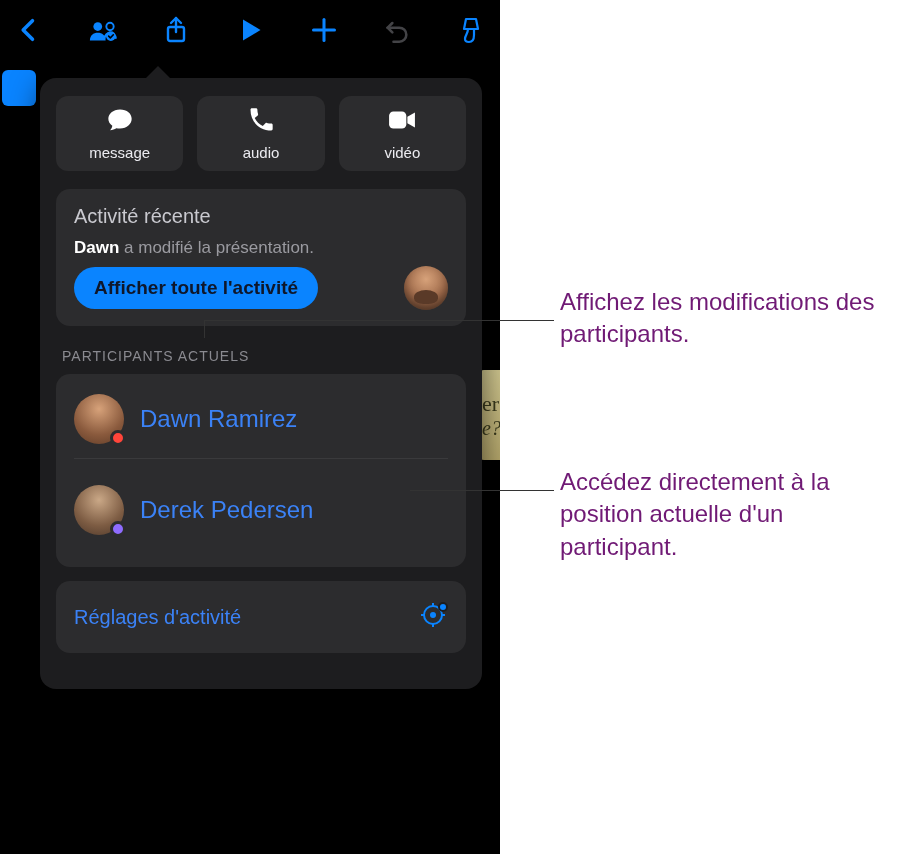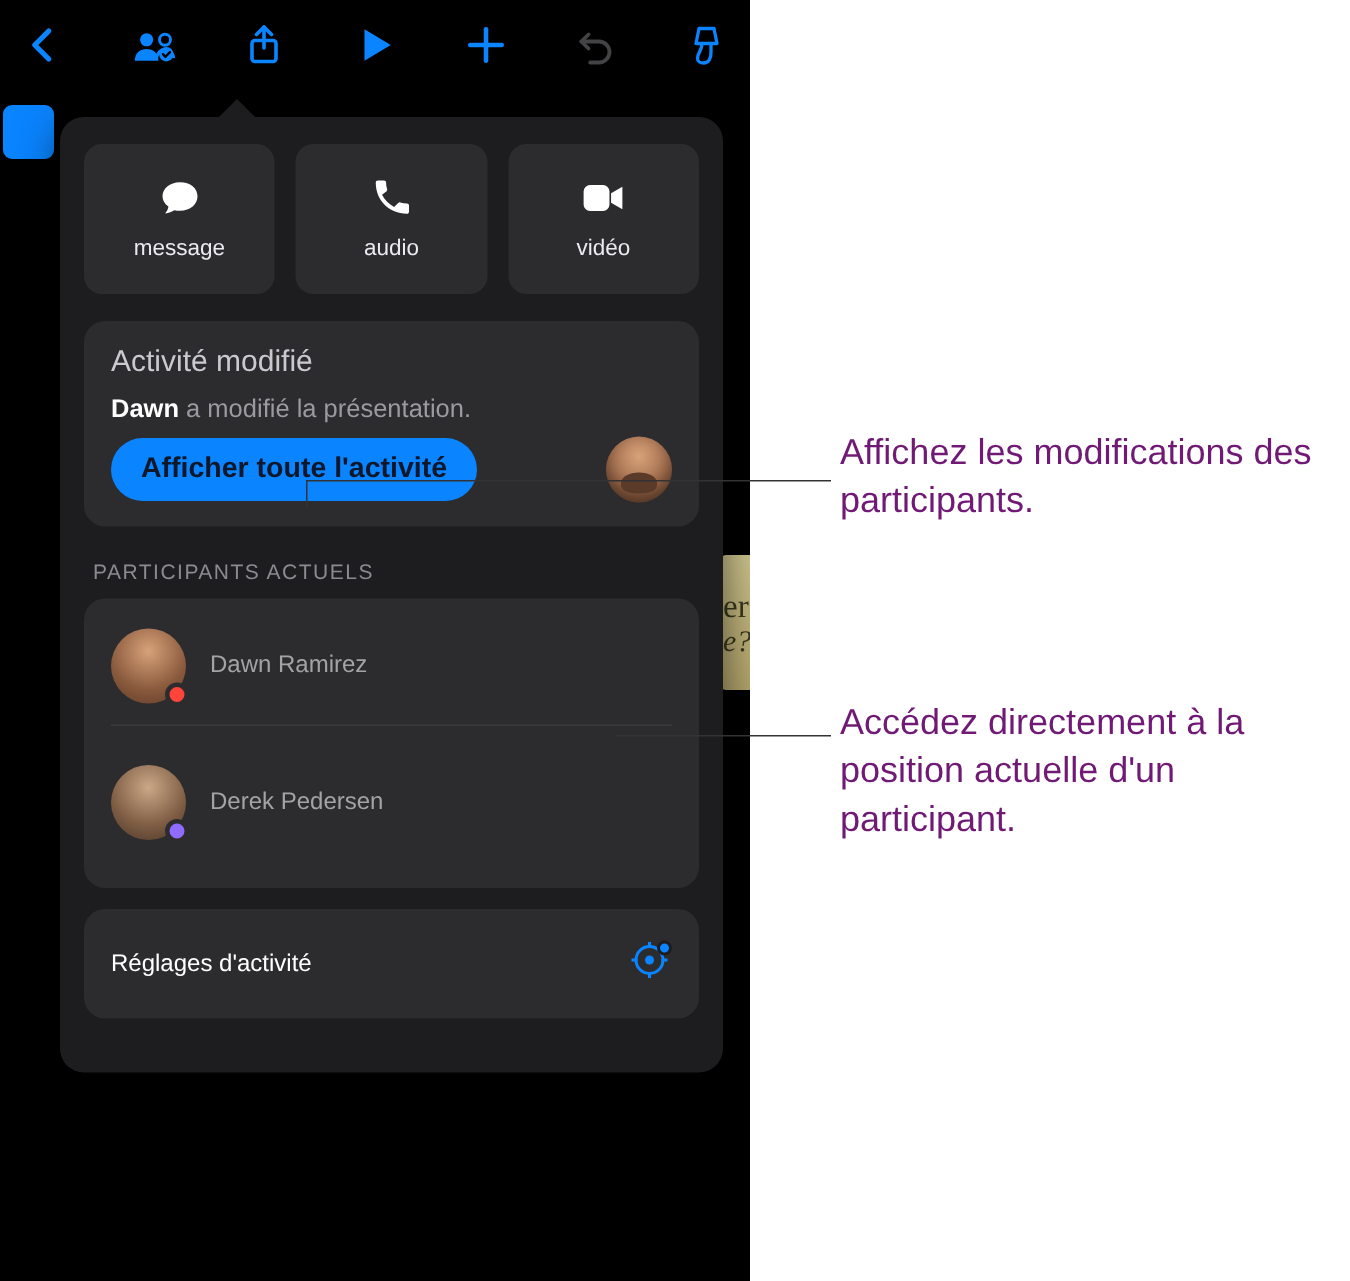--- a/index.html
+++ b/index.html
@@ -72,21 +72,21 @@
     border-left:12px solid transparent;
     border-right:12px solid transparent;
     border-bottom:12px solid #1d1d1f;
   }
 
   .contact-row { display:flex; gap:14px; margin-bottom:18px; }
   .contact-btn {
     flex:1;
     background:#2c2c2e;
     border-radius:12px;
-    height:100px;
+    height:75px;
     display:flex; flex-direction:column; align-items:center; justify-content:center;
     gap:6px;
     color:#fff;
   }
   .contact-btn svg { width:28px; height:28px; fill:#fff; }
   .contact-btn .lbl { font-size:15px; color:#ebebf0; }
 
   .card {
     background:#2c2c2e;
     border-radius:14px;
@@ -140,27 +140,27 @@
   .participant .avatar.alt {
     background: radial-gradient(circle at 50% 30%, #caa887 0%, #7d5c43 60%, #4e382a 100%);
   }
   .participant .dot {
     position:absolute; right:-2px; bottom:-2px;
     width:16px; height:16px; border-radius:50%;
     border:3px solid #2c2c2e;
   }
   .dot.red { background:#ff453a; }
   .dot.purple { background:#8f6cff; }
-  .participant .name { font-size:16px; color:#a3a3a3; }
+  .participant .name { font-size:24px; color:#3b82f6; }
 
   .settings-card {
     display:flex; align-items:center; justify-content:space-between;
     padding:20px 18px;
   }
-  .settings-card .txt { font-size:16px; color:#ffffff; line-height:1.25; }
+  .settings-card .txt { font-size:20px; color:#3b82f6; line-height:1.25; }
   .settings-card svg { width:28px; height:28px; }
 
   
   .callout {
     position:absolute;
     font-size:24px;
     line-height:1.35;
     color:#701a75;
     width:320px;
   }
@@ -265,21 +265,21 @@
             <svg viewBox="0 0 26 20">
                 <rect x="1" y="2" width="16" height="16" rx="4"></rect>
                 <path d="M18 7l7-4v14l-7-4z"></path>
               </svg>
           </span>
           <span class="lbl">vidéo</span>
         </div>
       </div>
 
       <div class="card activity-card">
-        <div class="title">Activité modifié</div>
+        <div class="title">Activité récente</div>
         <div class="line">
           <strong>Dawn</strong><span> a modifié la présentation.</span>
         </div>
         <div class="activity-row">
           <span class="pill">Afficher toute l'activité</span>
           <span class="avatar-sm"></span>
         </div>
       </div>
 
       <div class="section-label">PARTICIPANTS ACTUELS</div>

